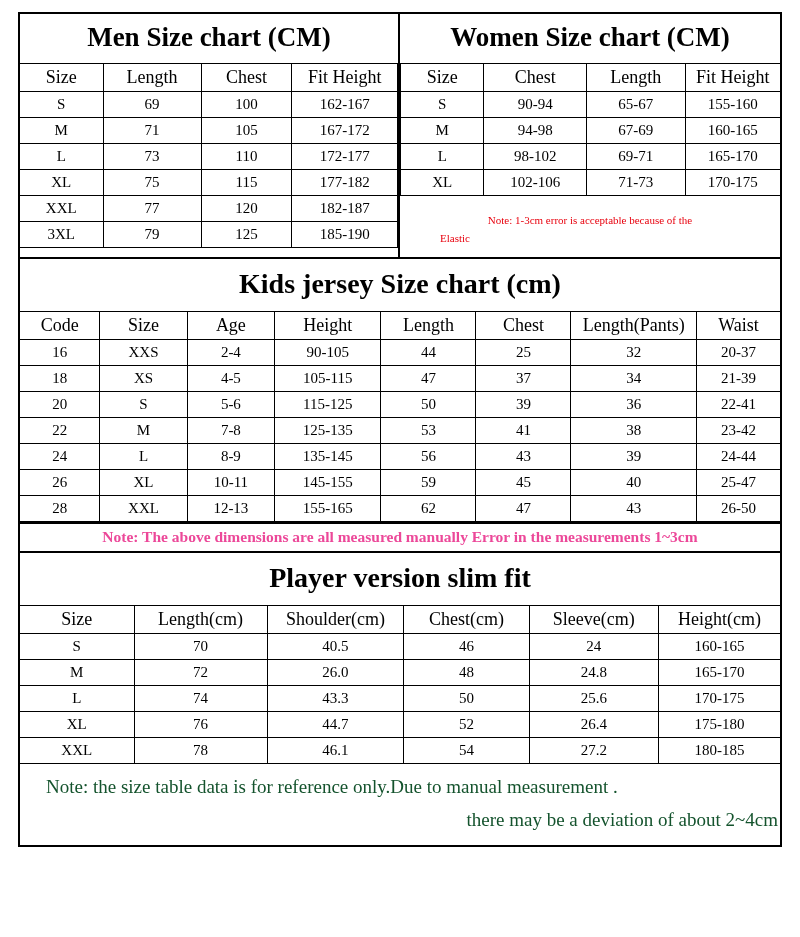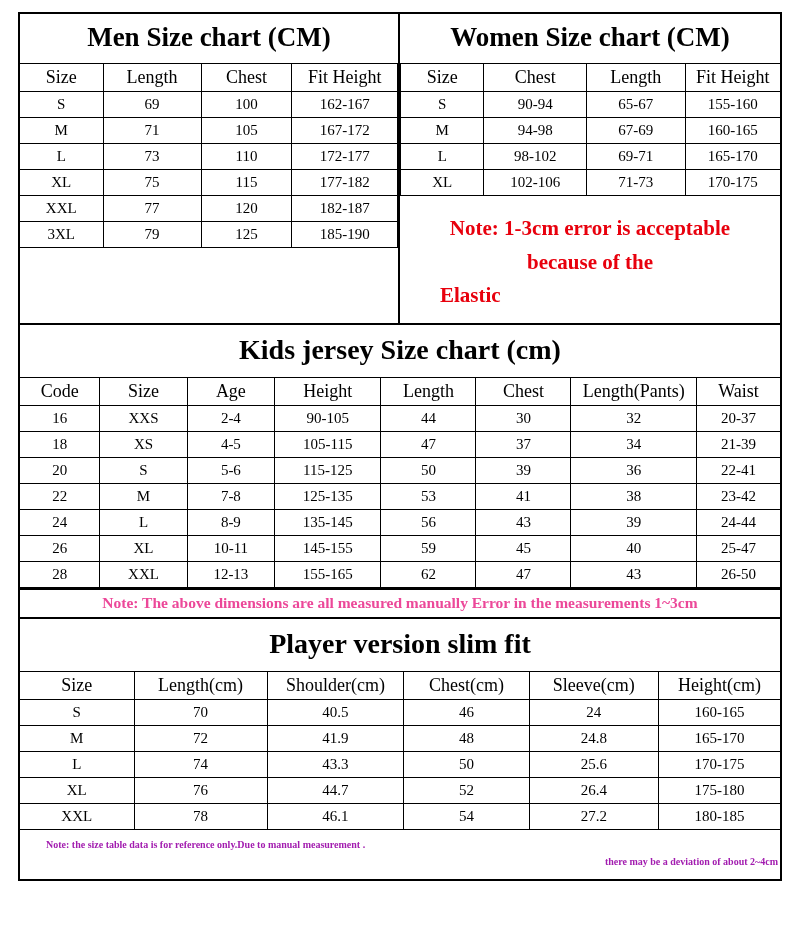--- a/index.html
+++ b/index.html
@@ -70,22 +70,22 @@
     table-layout: fixed;
   }
   .edge-table td {
     border: 1px solid #000;
   }
   
   .no-left td:first-child { border-left: none; }
   .no-right td:last-child { border-right: none; }
   .note-red {
     color: #e8000d;
-    font-weight: bold;
-    font-size: 21px;
+    font-weight: normal;
+    font-size: 11px;
     line-height: 1.6;
     text-align: center;
   }
   .women-note {
     padding: 16px 14px 10px 14px;
     text-align: left;
   }
   .women-note .l1 { display: block; text-align: center; }
   .women-note .l2 { display: block; text-align: left; padding-left: 26px; }
   .divider {
@@ -95,23 +95,23 @@
   .kids-note {
     color: #ec4899;
     font-weight: bold;
     font-size: 15.5px;
     text-align: center;
     padding: 4px 2px 5px 2px;
     border-top: 2px solid #000;
     border-bottom: 2px solid #000;
   }
   .player-note {
-    color: #a21caf;
-    font-weight: bold;
-    font-size: 10px;
+    color: #14532d;
+    font-weight: normal;
+    font-size: 19px;
     padding: 6px 2px 8px 2px;
     line-height: 1.75;
   }
   .player-note .pl1 { display: block; padding-left: 24px; text-align: left; }
   .player-note .pl2 { display: block; padding-left: 98px; text-align: right; }
   .block-title {
     text-align: center;
     font-size: 28px;
     font-weight: bold;
     padding: 9px 0 11px 0;
@@ -255,21 +255,21 @@
             <td>Chest</td>
             <td>Length(Pants)</td>
             <td>Waist</td>
           </tr>
           <tr>
             <td>16</td>
             <td>XXS</td>
             <td>2-4</td>
             <td>90-105</td>
             <td>44</td>
-            <td>30</td>
+            <td>25</td>
             <td>32</td>
             <td>20-37</td>
           </tr>
           <tr>
             <td>18</td>
             <td>XS</td>
             <td>4-5</td>
             <td>105-115</td>
             <td>47</td>
             <td>37</td>
@@ -355,21 +355,21 @@
             <td>S</td>
             <td>70</td>
             <td>40.5</td>
             <td>46</td>
             <td>24</td>
             <td>160-165</td>
           </tr>
           <tr>
             <td>M</td>
             <td>72</td>
-            <td>41.9</td>
+            <td>26.0</td>
             <td>48</td>
             <td>24.8</td>
             <td>165-170</td>
           </tr>
           <tr>
             <td>L</td>
             <td>74</td>
             <td>43.3</td>
             <td>50</td>
             <td>25.6</td>

